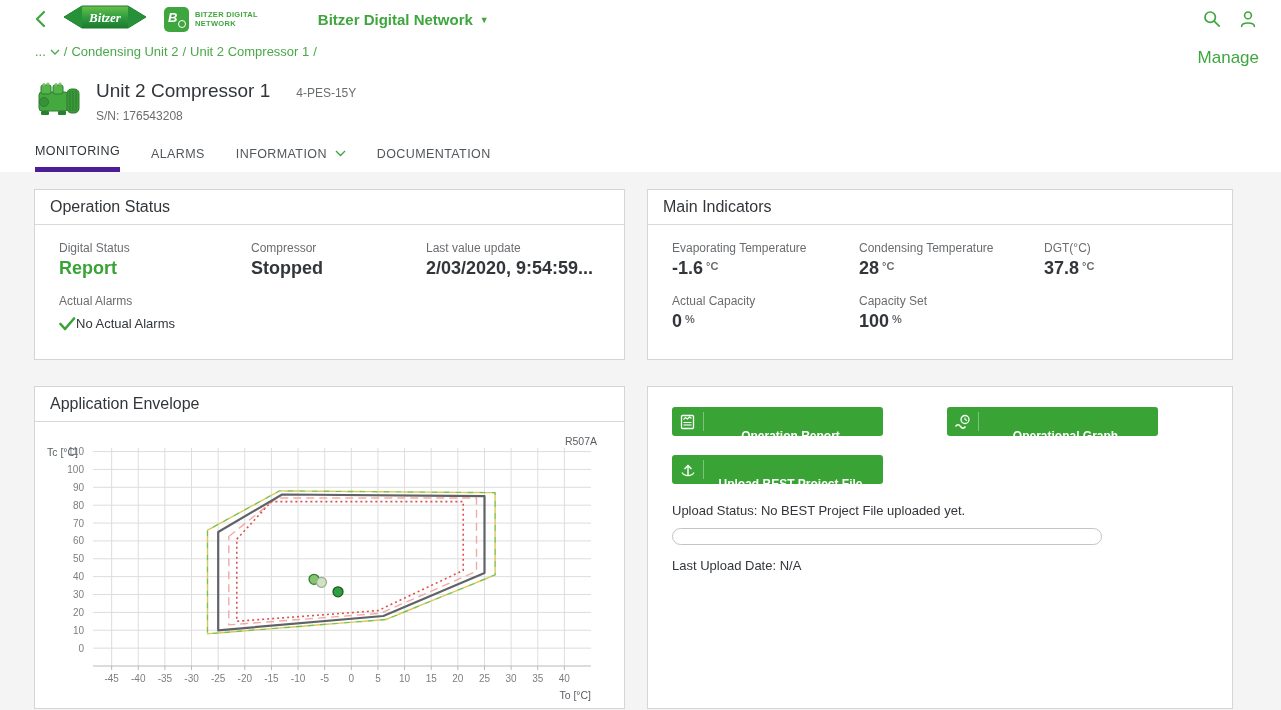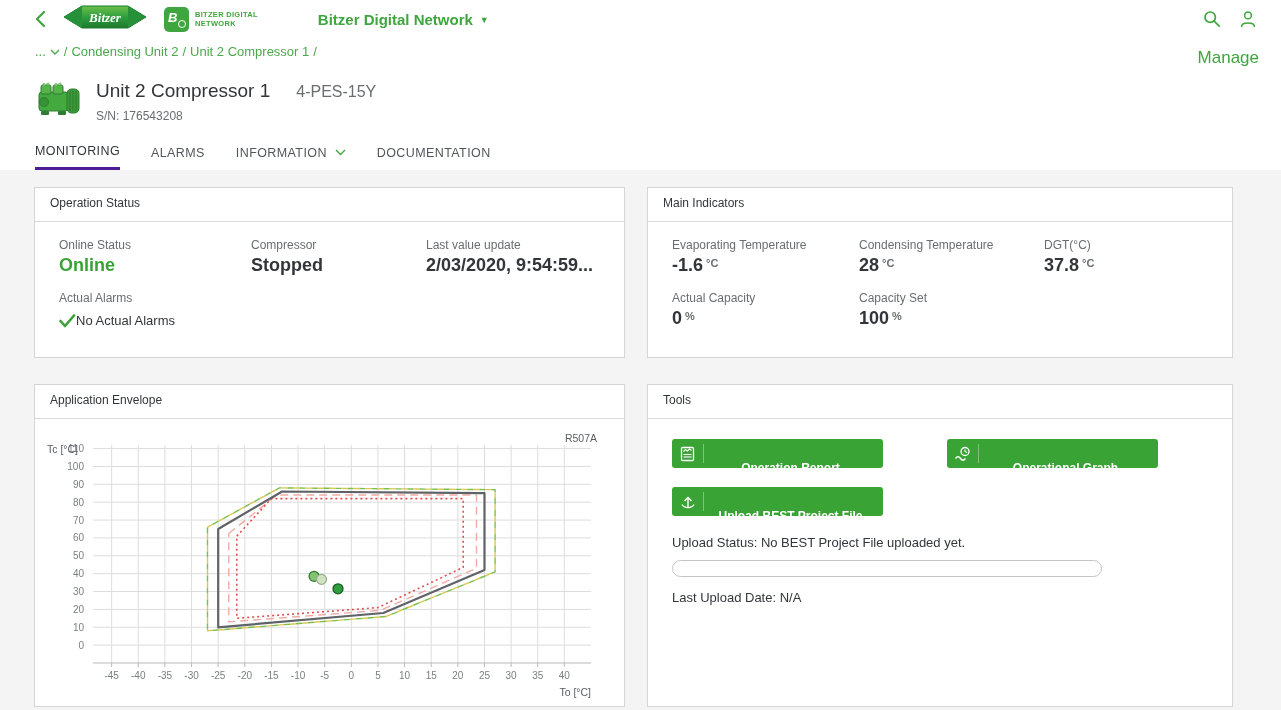--- a/index.html
+++ b/index.html
@@ -24,32 +24,32 @@
   
   .crumb-row { display:flex; justify-content:space-between; align-items:flex-start; padding:6px 22px 0 35px; }
   .crumbs { font-size:13px; color:#4aa84a; display:flex; align-items:center; gap:4px; }
   .crumbs .link { cursor:pointer; }
   .manage-link { color:#3fa63f; font-size:17px; cursor:pointer; margin-top:4px; }
   
   .device-head { display:flex; align-items:flex-start; padding:10px 0 0 36px; }
   .device-icon { margin-right:14px; }
   .device-title-row { display:flex; align-items:baseline; gap:26px; margin-top:2px;}
   .device-title { font-size:19px; color:#32363a; }
-  .device-model { font-size:16px; color:#6a6d70; }
+  .device-model { font-size:12px; color:#6a6d70; }
   .device-serial { font-size:12px; color:#6a6d70; margin-top:7px; }
   
   .tabs { display:flex; gap:31px; padding:20px 0 0 35px; }
   .tab { font-size:12.5px; letter-spacing:.4px; color:#51575b; padding-bottom:9px; cursor:pointer; display:flex; align-items:center; gap:8px;}
-  .tab.active { border-bottom:3px solid #4c1d95; color:#32363a; }
+  .tab.active { border-bottom:5px solid #4c1d95; color:#32363a; }
   
   .content { background:#f4f4f4; height:547px; padding:17px 48px 0 34px;
              display:grid; grid-template-columns:591px 586px; grid-template-rows:171px 323px;
              column-gap:22px; row-gap:26px; }
   .card { background:#fff; border:1px solid #d5d5d5; display:flex; flex-direction:column; }
-  .card-header { padding:8px 15px; font-size:12px; color:#32363a; border-bottom:1px solid #d9d9d9; background:#fff; min-height:34px; }
+  .card-header { padding:8px 15px; font-size:16px; color:#32363a; border-bottom:1px solid #d9d9d9; background:#fff; min-height:34px; }
   .card-body { flex:1; position:relative; }
   
   .kv-grid { display:grid; grid-template-columns:192px 175px auto; padding:16px 0 0 24px; }
   .kv-label { font-size:12px; color:#6a6d70; margin-bottom:3px; }
   .kv-value { font-size:18px; font-weight:bold; color:#32363a; }
   .kv-value.green { color:#3aa335; }
   .kv-unit { font-size:11px; color:#6a6d70; font-weight:bold; position:relative; top:-4px; margin-left:3px; }
   .kv-item { margin-bottom:15px; }
   .alarm-row { display:flex; align-items:center; margin-top:8px; font-size:13px; color:#32363a; }
   
@@ -180,22 +180,22 @@
   <div class="tab">DOCUMENTATION</div>
 </div>
 
 <div class="content">
 
   <div class="card">
     <div class="card-header">Operation Status</div>
     <div class="card-body">
       <div class="kv-grid">
         <div class="kv-item">
-          <div class="kv-label">Online Status</div>
-          <div class="kv-value green">Online</div>
+          <div class="kv-label">Digital Status</div>
+          <div class="kv-value green">Report</div>
         </div>
         <div class="kv-item">
           <div class="kv-label">Compressor</div>
           <div class="kv-value">Stopped</div>
         </div>
         <div class="kv-item">
           <div class="kv-label">Last value update</div>
           <div class="kv-value">2/03/2020, 9:54:59...</div>
         </div>
       </div>
@@ -333,21 +333,20 @@
           <circle cx="280.49411764705883" cy="148.37377049180327" r="5" fill="#cfe2c2" stroke="#97ad92" stroke-width="1.3"></circle>
           <circle cx="297.0053475935829" cy="157.84426229508196" r="5" fill="#2f9e3f" stroke="#1d5c20" stroke-width="1.3"></circle>
           <text x="6" y="21.57377049180328" class="axis-label">Tc [°C]</text>
           <text x="550" y="265" text-anchor="end" class="axis-label">To [°C]</text>
           <text x="556" y="11" text-anchor="end" class="axis-label">R507A</text>
         </svg>
     </div>
   </div>
 
   <div class="card">
-    <div class="card-header">Tools</div>
     <div class="card-body tools-body">
       <div class="btn-row">
         <button class="g-btn">
           <span class="ic">
             <svg width="15" height="16" viewBox="0 0 15 16">
               <rect x="1.5" y="1.5" width="12" height="13" rx="1" fill="none" stroke="#fff" stroke-width="1.3"></rect>
               <polyline points="3.5,5.5 5.5,3.5 7.5,5 9.5,3 11.5,4.5" fill="none" stroke="#fff" stroke-width="1.1"></polyline>
               <line x1="3.5" y1="8.5" x2="11.5" y2="8.5" stroke="#fff" stroke-width="1.1"></line>
               <line x1="3.5" y1="11" x2="11.5" y2="11" stroke="#fff" stroke-width="1.1"></line>
             </svg>

